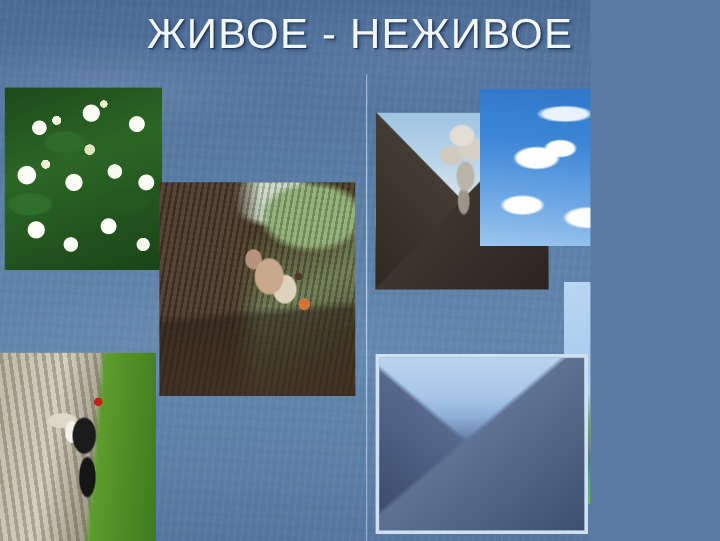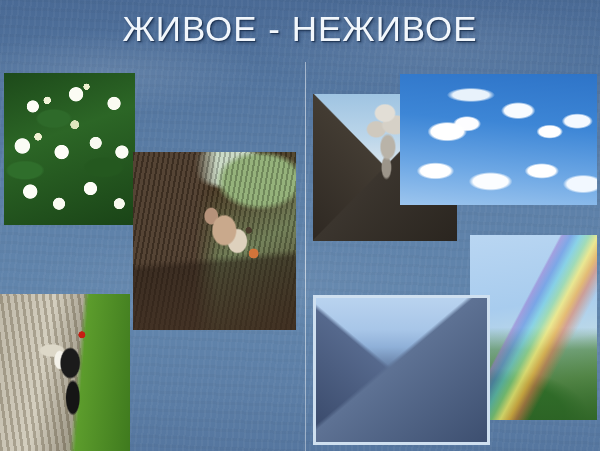--- a/index.html
+++ b/index.html
@@ -2,21 +2,21 @@
 <html><head>
 <meta charset="utf-8">
 <style>
   html,body{margin:0;padding:0;}
   body{
     width:600px;height:451px;overflow:hidden;
     font-family:"Liberation Sans", sans-serif;
     background:#5a7ba6;
   }
   .slide{
-    position:relative;width:600px;height:451px;overflow:hidden;
+    position:relative;width:492px;height:451px;overflow:hidden;
     background:
       linear-gradient(180deg,#4a6a95 0%,#53759f 18%,#5d80a8 42%,#6286ad 68%,#5c7ea6 88%,#55769f 100%);
   }
   
   .slide::before{
     content:"";position:absolute;inset:0;pointer-events:none;
     background-image:
       radial-gradient(ellipse 220px 60px at 18% 16%, rgba(255,255,255,.10), rgba(255,255,255,0) 70%),
       radial-gradient(ellipse 260px 70px at 72% 10%, rgba(255,255,255,.07), rgba(255,255,255,0) 70%),
       radial-gradient(ellipse 300px 80px at 40% 62%, rgba(255,255,255,.06), rgba(255,255,255,0) 70%),

